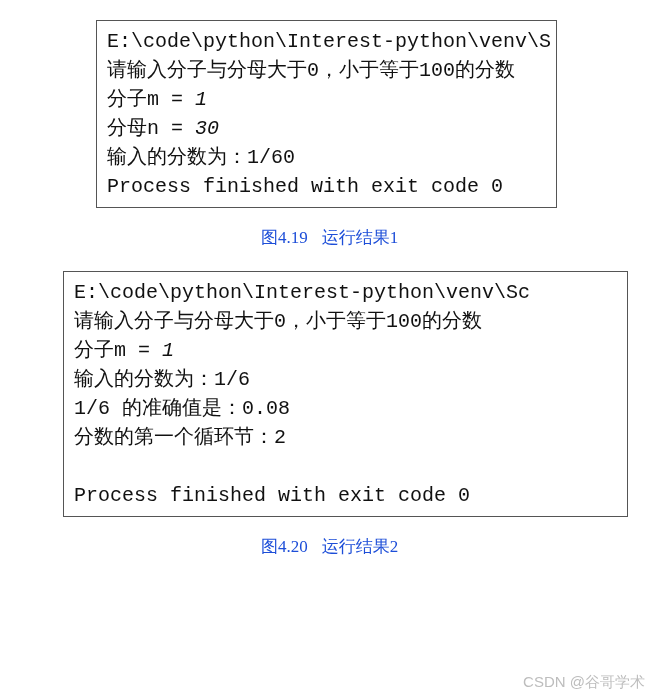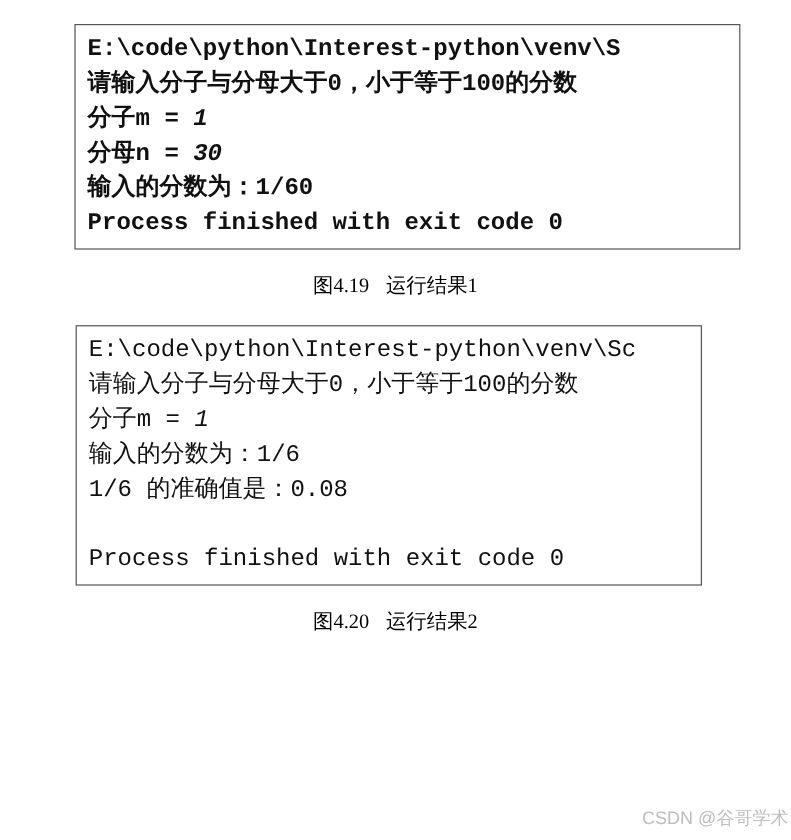--- a/index.html
+++ b/index.html
@@ -23,46 +23,45 @@
       font-family: "Consolas", "Courier New", monospace;
       font-size: 20px;
       line-height: 1.45;
       color: #111;
       overflow: hidden;
     }
     .terminal-box .line {
       white-space: nowrap;
     }
     .box1 {
-      width: 555px;
-      margin-left: 62px;
-      font-weight: bold;
+      width: 461px;
+      margin-left: 96px;
     }
     .box2 {
-      width: 522px;
+      width: 565px;
       margin-left: 63px;
     }
     .caption {
       text-align: center;
       font-size: 17px;
-      color: #000000;
+      color: #1d4ed8;
       margin: 18px 0 22px 0;
       font-family: "SimSun", "宋体", serif;
     }
     .caption .gap {
       display: inline-block;
       width: 14px;
     }
     .italic-num {
       font-style: italic;
     }
     .watermark {
       position: absolute;
       bottom: 8px;
-      right: 2px;
+      right: 14px;
       font-size: 15px;
       color: #bdbdbd;
       font-family: "Microsoft YaHei", Arial, sans-serif;
     }
     .spacer-line {
       height: 1.45em;
     }
   </style>
 </head>
 <body>
@@ -79,20 +78,21 @@
 <div class="caption">
   <span>图4.19</span><span class="gap"></span><span>运行结果1</span>
 </div>
 
 <div class="terminal-box box2">
   <div class="line">E:\code\python\Interest-python\venv\Sc</div>
   <div class="line">请输入分子与分母大于0，小于等于100的分数</div>
   <div class="line"><span><span>分子m = </span><span class="italic-num">1</span></span></div>
   <div class="line">输入的分数为：1/6</div>
   <div class="line">1/6 的准确值是：0.08</div>
+  <div class="line">分数的第一个循环节：2</div>
   <div class="line spacer-line"></div>
   <div class="line">Process finished with exit code 0</div>
 </div>
 
 <div class="caption">
   <span>图4.20</span><span class="gap"></span><span>运行结果2</span>
 </div>
 
 <div class="watermark">CSDN @谷哥学术</div>
 

